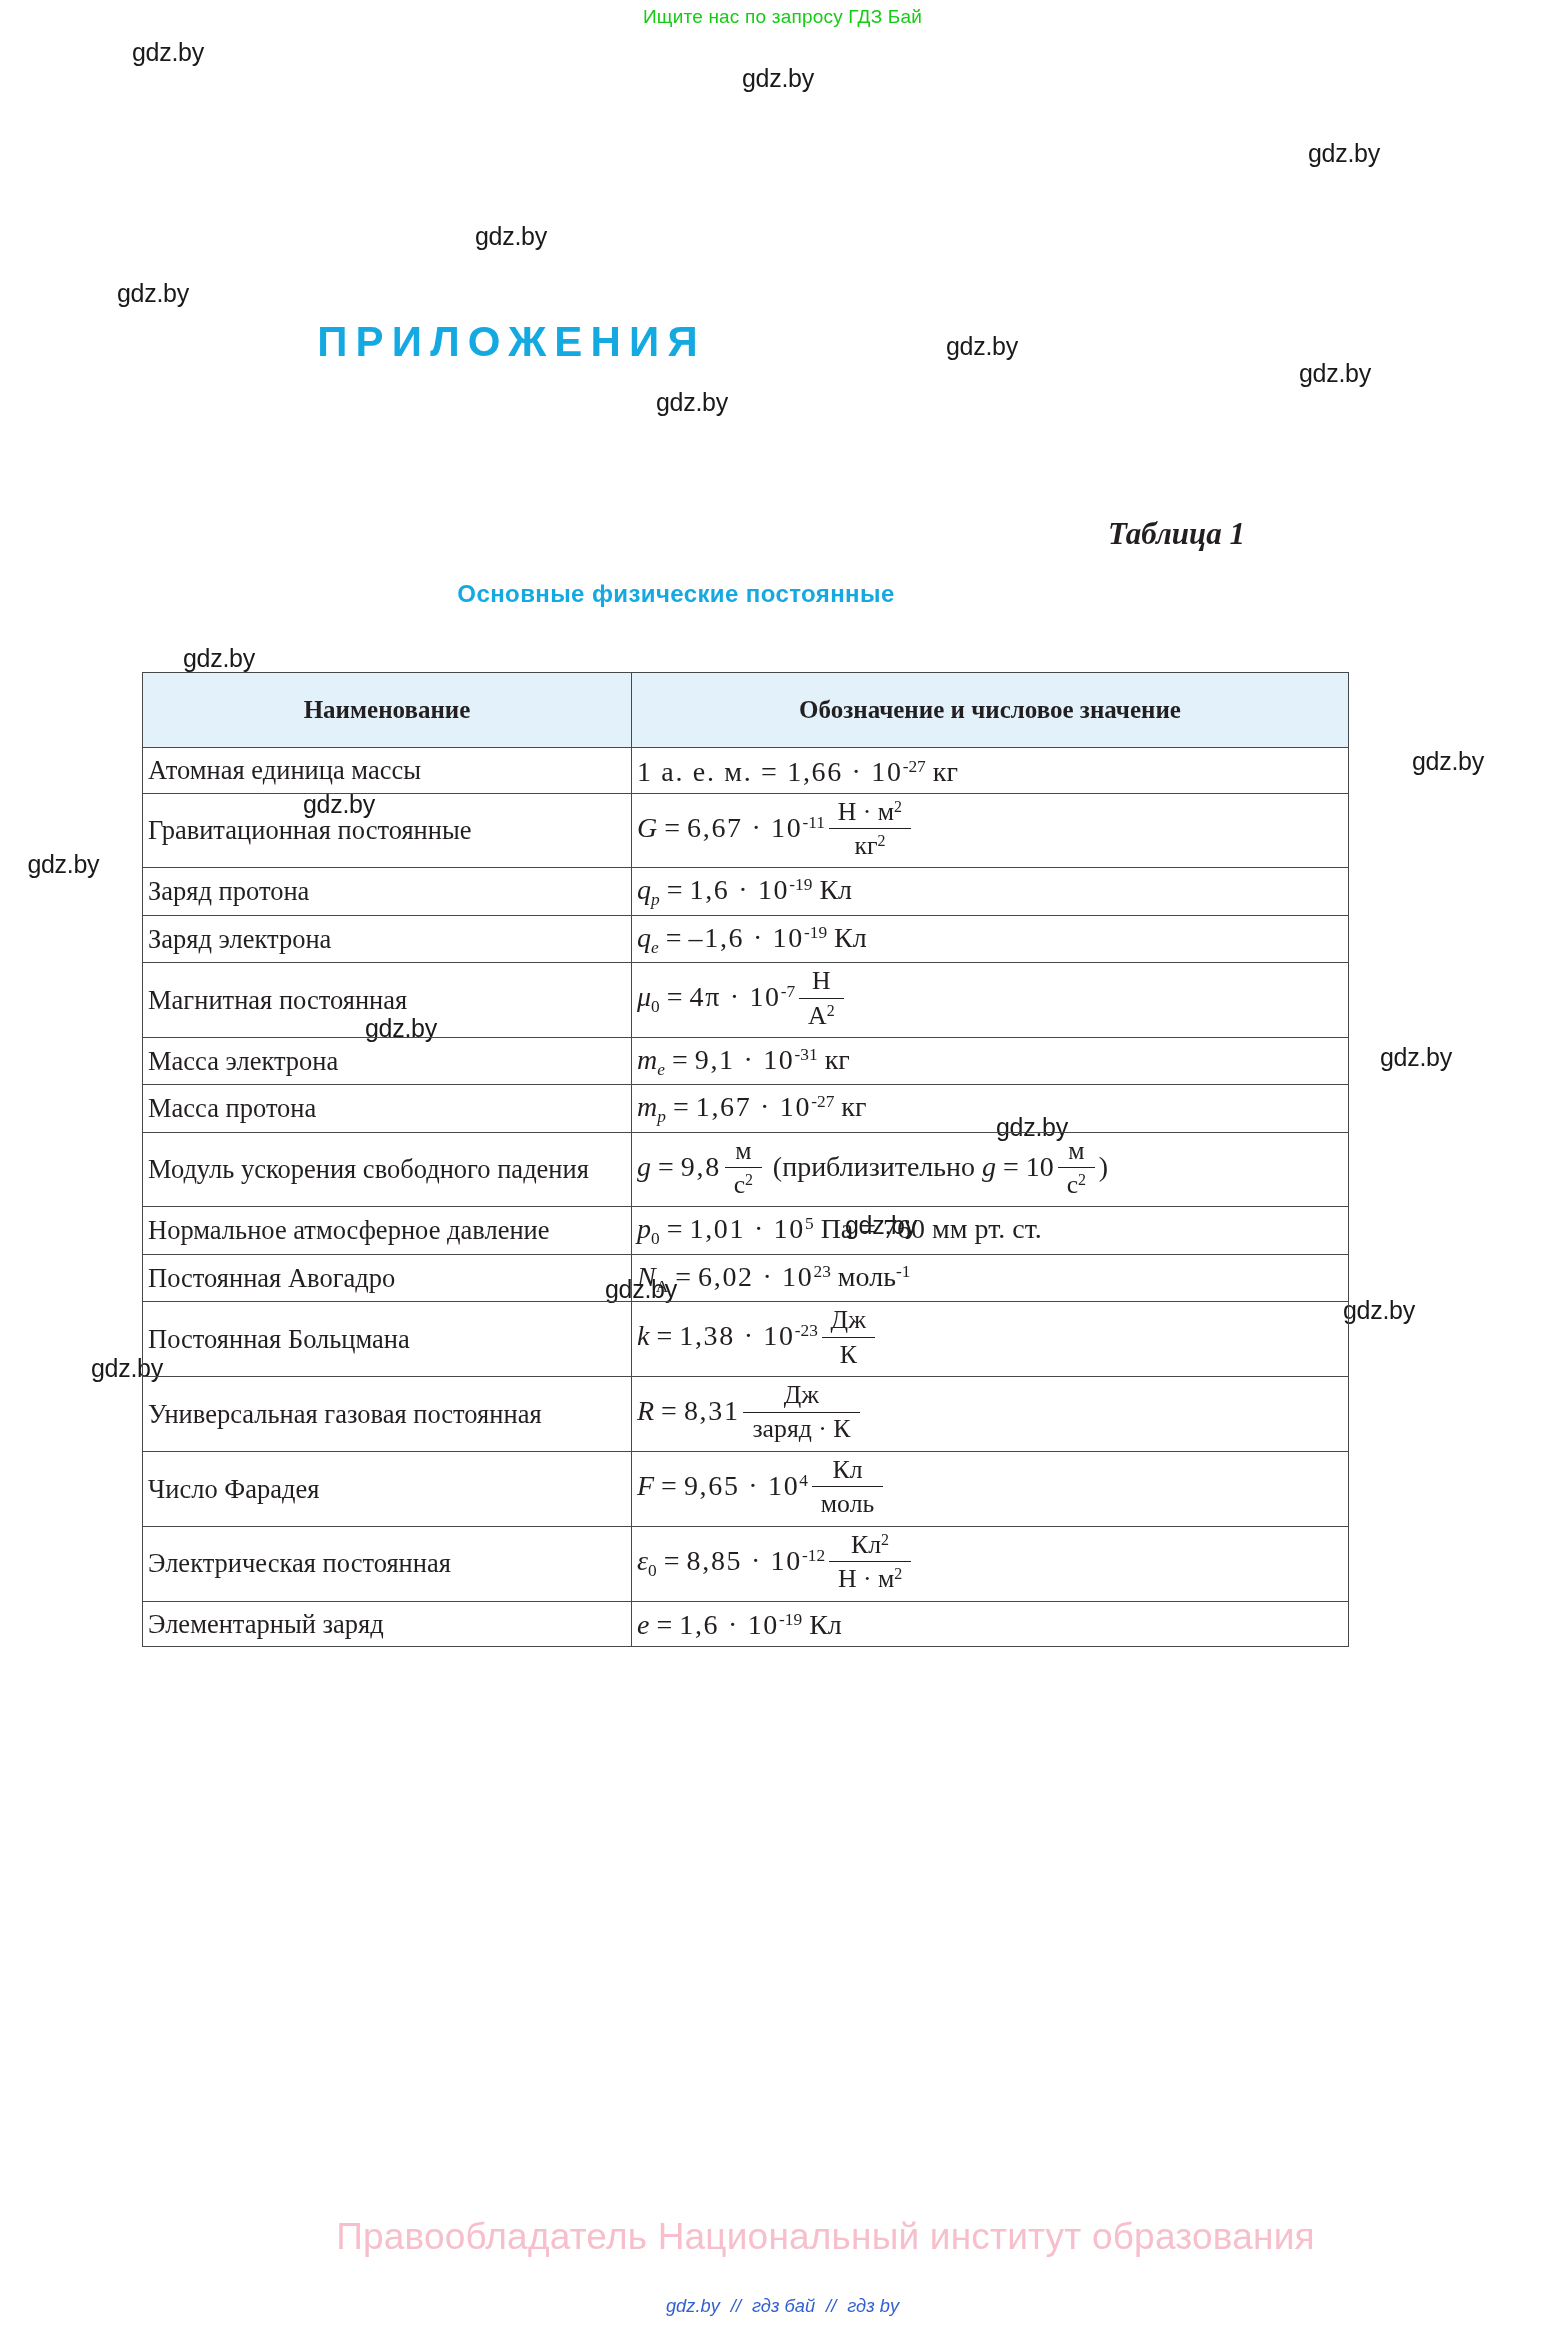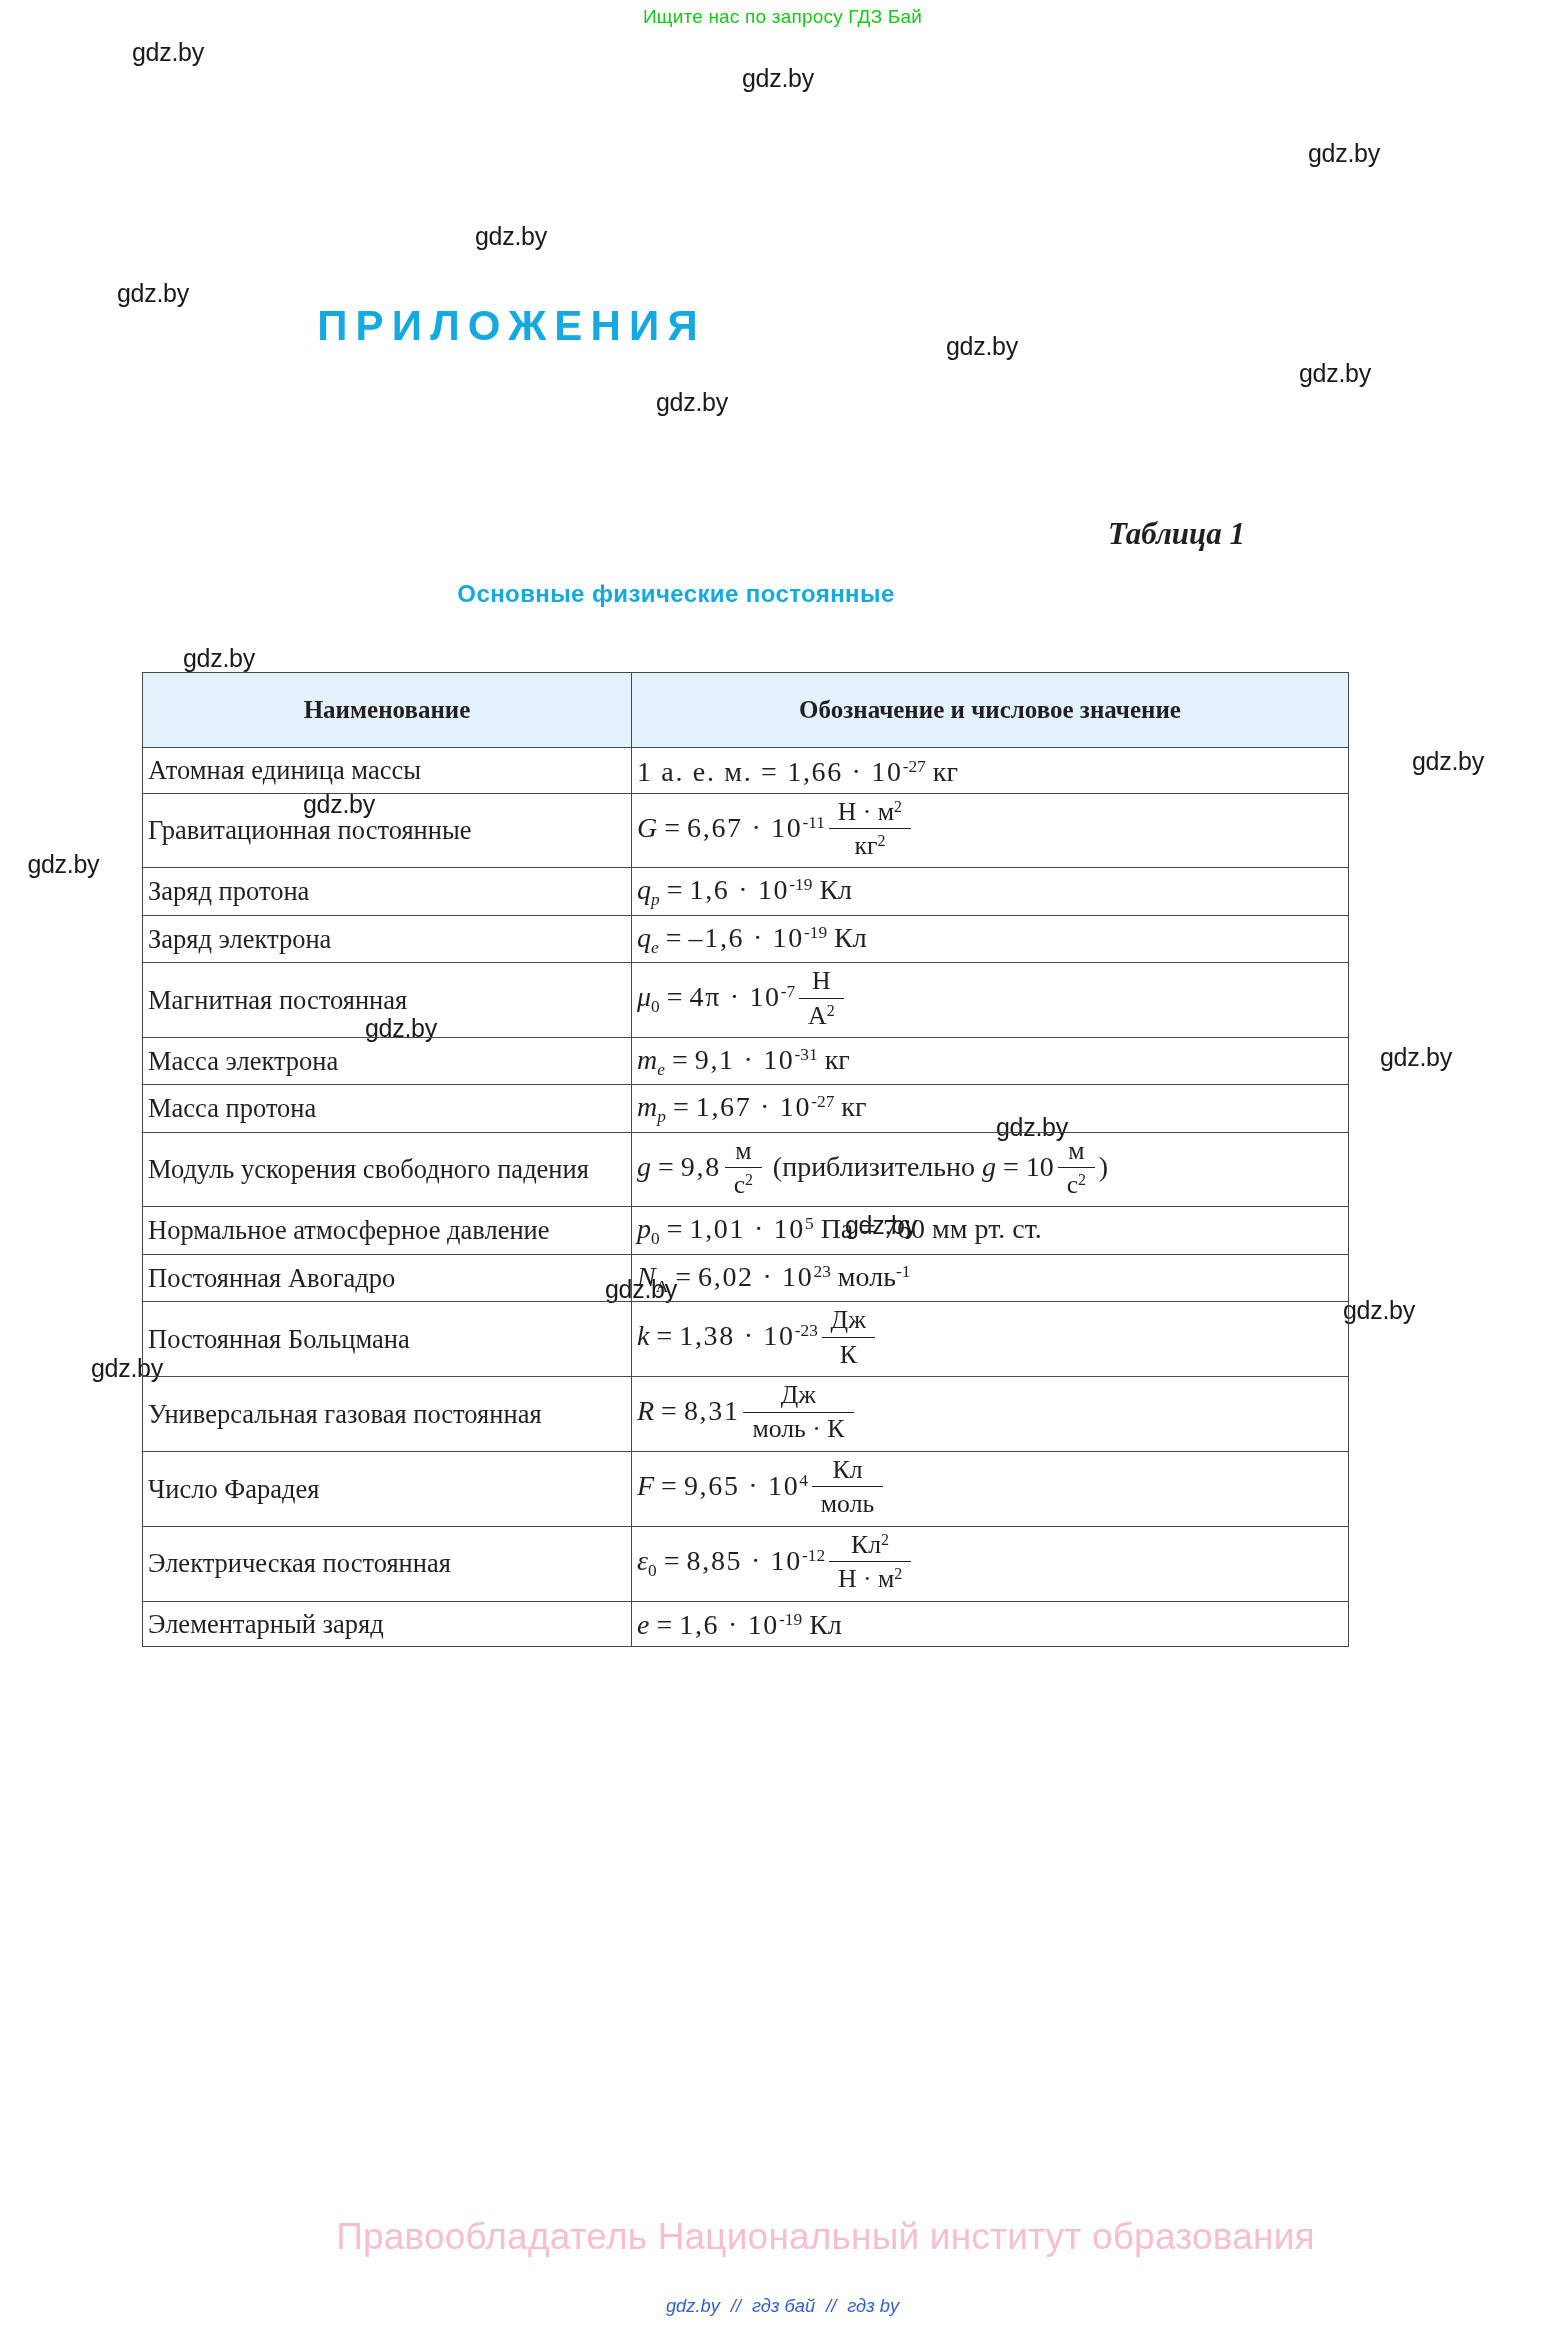--- a/index.html
+++ b/index.html
@@ -37,21 +37,21 @@
     font-family: "Liberation Sans", sans-serif;
     font-size: 25px;
     color: #1a1a1a;
     white-space: nowrap;
     letter-spacing: -0.3px;
   }
 
   
   .page-title {
     position: absolute;
-    top: 302px;
+    top: 318px;
     left: 0;
     width: 1023px;
     text-align: center;
     font-family: "Liberation Sans", sans-serif;
     font-size: 42px;
     font-weight: bold;
     color: #14a9e1;
     letter-spacing: 8.2px;
   }
 
@@ -276,21 +276,21 @@
       <tr>
         <td class="cell-name">Постоянная Авогадро</td>
         <td class="cell-val"><span class="f"><span class="var">N</span><span class="sub sub-up">A</span><span> = </span><span class="sp">6,02 · 10</span><span class="sup">23</span><span>&nbsp;моль</span><span class="sup">-1</span></span></td>
       </tr>
       <tr>
         <td class="cell-name">Постоянная Больцмана</td>
         <td class="cell-val"><span class="f"><span class="var">k</span><span> = </span><span class="sp">1,38 · 10</span><span class="sup">-23</span><span class="frac"><span class="num">Дж</span><span class="den">К</span></span></span></td>
       </tr>
       <tr>
         <td class="cell-name">Универсальная газовая постоянная</td>
-        <td class="cell-val"><span class="f"><span class="var">R</span><span> = </span><span class="sp">8,31</span><span class="frac"><span class="num">Дж</span><span class="den">моль · К</span></span></span></td>
+        <td class="cell-val"><span class="f"><span class="var">R</span><span> = </span><span class="sp">8,31</span><span class="frac"><span class="num">Дж</span><span class="den">заряд · К</span></span></span></td>
       </tr>
       <tr>
         <td class="cell-name">Число Фарадея</td>
         <td class="cell-val"><span class="f"><span class="var">F</span><span> = </span><span class="sp">9,65 · 10</span><span class="sup">4</span><span class="frac"><span class="num">Кл</span><span class="den">моль</span></span></span></td>
       </tr>
       <tr>
         <td class="cell-name">Электрическая постоянная</td>
         <td class="cell-val"><span class="f"><span class="var">ε</span><span class="sub sub-up">0</span><span> = </span><span class="sp">8,85 · 10</span><span class="sup">-12</span><span class="frac"><span class="num">Кл<span class="sup">2</span></span><span class="den">Н · м<span class="sup">2</span></span></span></span></td>
       </tr>
       <tr>

